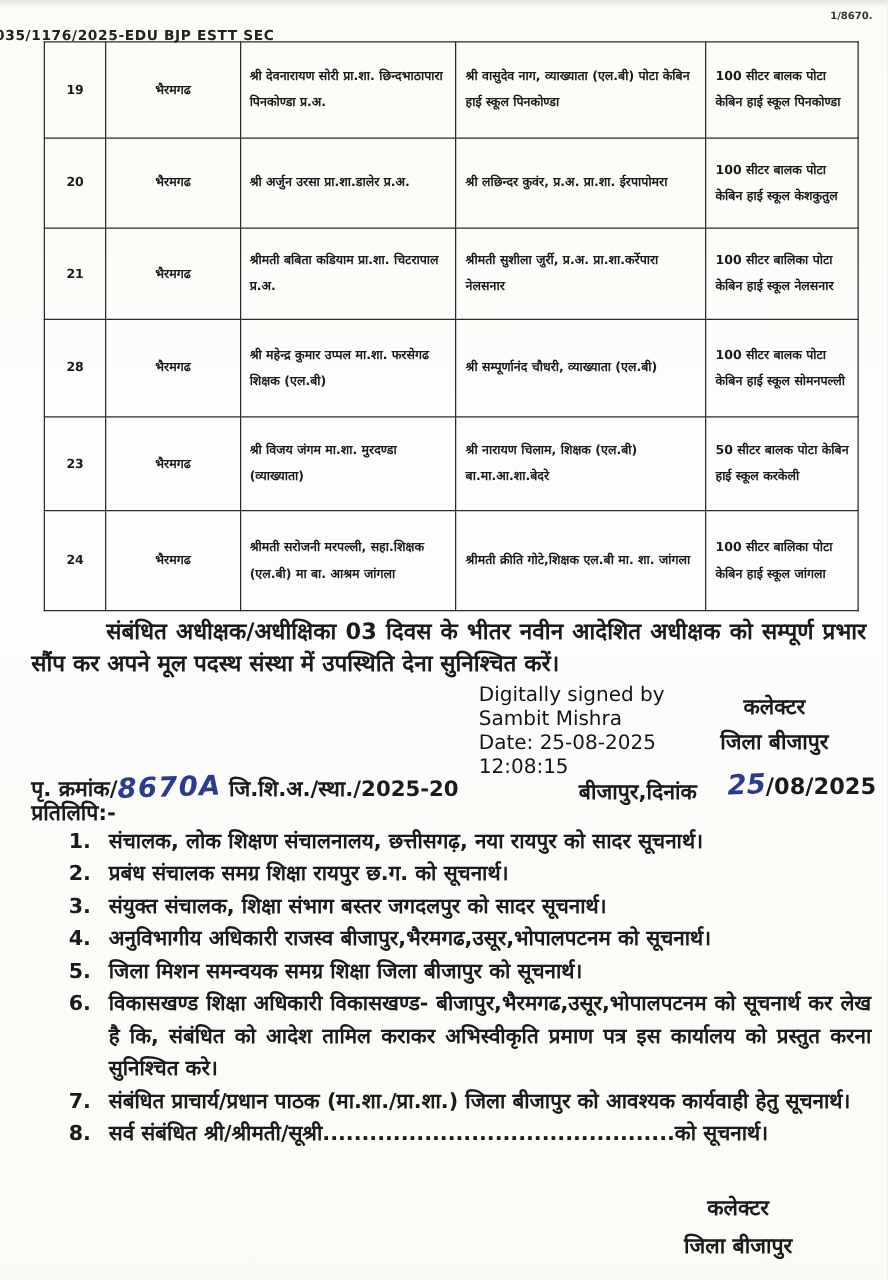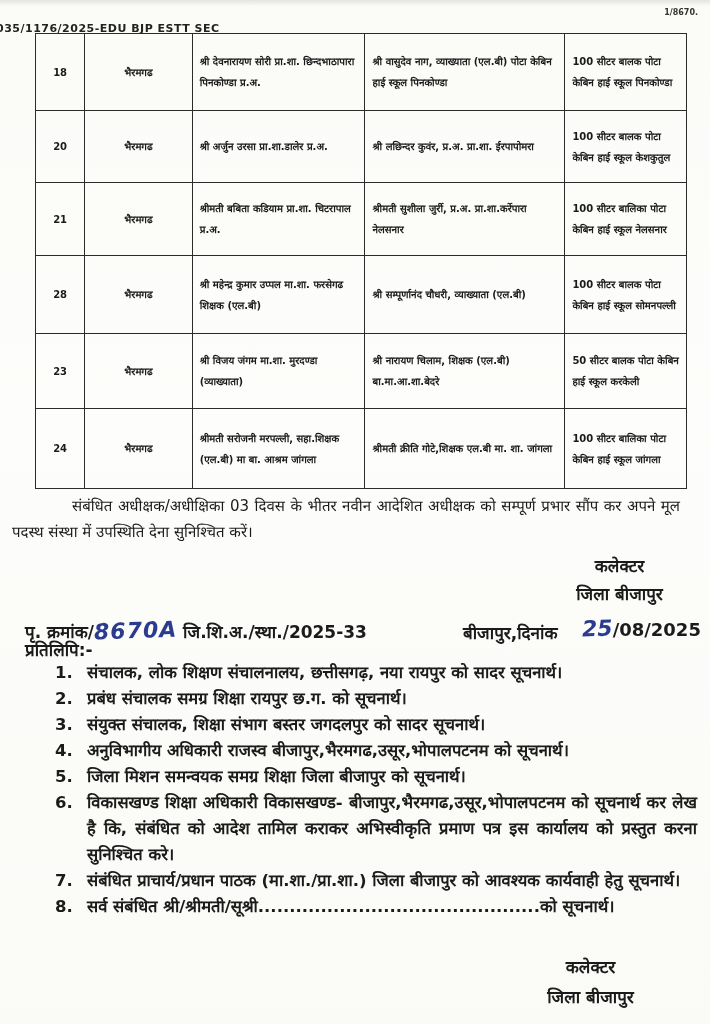--- a/index.html
+++ b/index.html
@@ -40,22 +40,22 @@
   td.c-sno   { width: 49px;  text-align: center; }
   td.c-block { width: 107px;  text-align: center; }
   td.c-out   { width: 172px; }
   td.c-in    { width: 199px; }
   td.c-sch   { width: 121px; }
   tr.r0 td { height: 77px; } tr.r1 td { height: 72px; }
   tr.r2 td { height: 73px; } tr.r3 td { height: 78px; }
   tr.r4 td { height: 75px; } tr.r5 td { height: 80px; }
   
   .closing {
-    position: absolute; left: 12px; top: 493px; width: 668px;
-    font-size: 15px; font-weight: 400; line-height: 26px;
+    position: absolute; left: 25px; top: 493px; width: 668px;
+    font-size: 18px; font-weight: 700; line-height: 26px;
     text-align: justify; text-indent: 60px;
   }
   
   .digital-sig {
     position: absolute; left: 383px; top: 546px; width: 185px;
     font-family: "DejaVu Sans", sans-serif;
     font-size: 16px; line-height: 19px; color: #151515;
   }
   .collector-mid {
     position: absolute; left: 552px; top: 552px; width: 135px;
@@ -102,21 +102,21 @@
 
 <div class="page">
   <div class="scan-edge"></div>
 
   <div class="hdr-left">035/1176/2025-EDU BJP ESTT SEC</div>
   <div class="hdr-right">1/8670.</div>
 
   <table class="xfer">
     <tbody>
       <tr class="r0">
-        <td class="c-sno">18</td>
+        <td class="c-sno">19</td>
         <td class="c-block">भैरमगढ</td>
         <td class="c-out">श्री देवनारायण सोरी प्रा.शा. छिन्दभाठापारा पिनकोण्डा प्र.अ.</td>
         <td class="c-in">श्री वासुदेव नाग, व्याख्याता (एल.बी) पोटा केबिन हाई स्कूल पिनकोण्डा</td>
         <td class="c-sch">100 सीटर बालक पोटा केबिन हाई स्कूल पिनकोण्डा</td>
       </tr>
       <tr class="r1">
         <td class="c-sno">20</td>
         <td class="c-block">भैरमगढ</td>
         <td class="c-out">श्री अर्जुन उरसा प्रा.शा.डालेर प्र.अ.</td>
         <td class="c-in">श्री लछिन्दर कुवंर, प्र.अ. प्रा.शा. ईरपापोमरा</td>
@@ -148,28 +148,34 @@
         <td class="c-block">भैरमगढ</td>
         <td class="c-out">श्रीमती सरोजनी मरपल्ली, सहा.शिक्षक (एल.बी) मा बा. आश्रम जांगला</td>
         <td class="c-in">श्रीमती क्रीति गोटे,शिक्षक एल.बी मा. शा. जांगला</td>
         <td class="c-sch">100 सीटर बालिका पोटा केबिन हाई स्कूल जांगला</td>
       </tr>
     </tbody>
   </table>
 
   <p class="closing">संबंधित अधीक्षक/अधीक्षिका 03 दिवस के भीतर नवीन आदेशित अधीक्षक को सम्पूर्ण प्रभार सौंप कर अपने मूल पदस्थ संस्था में उपस्थिति देना सुनिश्चित करें।</p>
 
+  <div class="digital-sig">
+    <div>Digitally signed by</div>
+    <div>Sambit Mishra</div>
+    <div>Date: 25-08-2025</div>
+    <div>12:08:15</div>
+  </div>
 
   <div class="collector-mid">
     <div>कलेक्टर</div>
     <div>जिला बीजापुर</div>
   </div>
 
   <div class="ref-line">
-    <span class="ref-left"><span>पृ. क्रमांक/</span><span class="hand ref-no">8670A</span><span> जि.शि.अ./स्था./2025-33</span></span>
+    <span class="ref-left"><span>पृ. क्रमांक/</span><span class="hand ref-no">8670A</span><span> जि.शि.अ./स्था./2025-20</span></span>
     <span class="place-date">बीजापुर,दिनांक</span>
     <span class="date-val"><span class="hand date-hand">25</span><span>/08/2025</span></span>
   </div>
 
   <div class="copies-head">प्रतिलिपि:-</div>
 
   <div class="copy-list">
     <div class="copy-item">
       <span class="copy-no">1.</span>
       <span class="copy-txt">संचालक, लोक शिक्षण संचालनालय, छत्तीसगढ़, नया रायपुर को सादर सूचनार्थ।</span>

